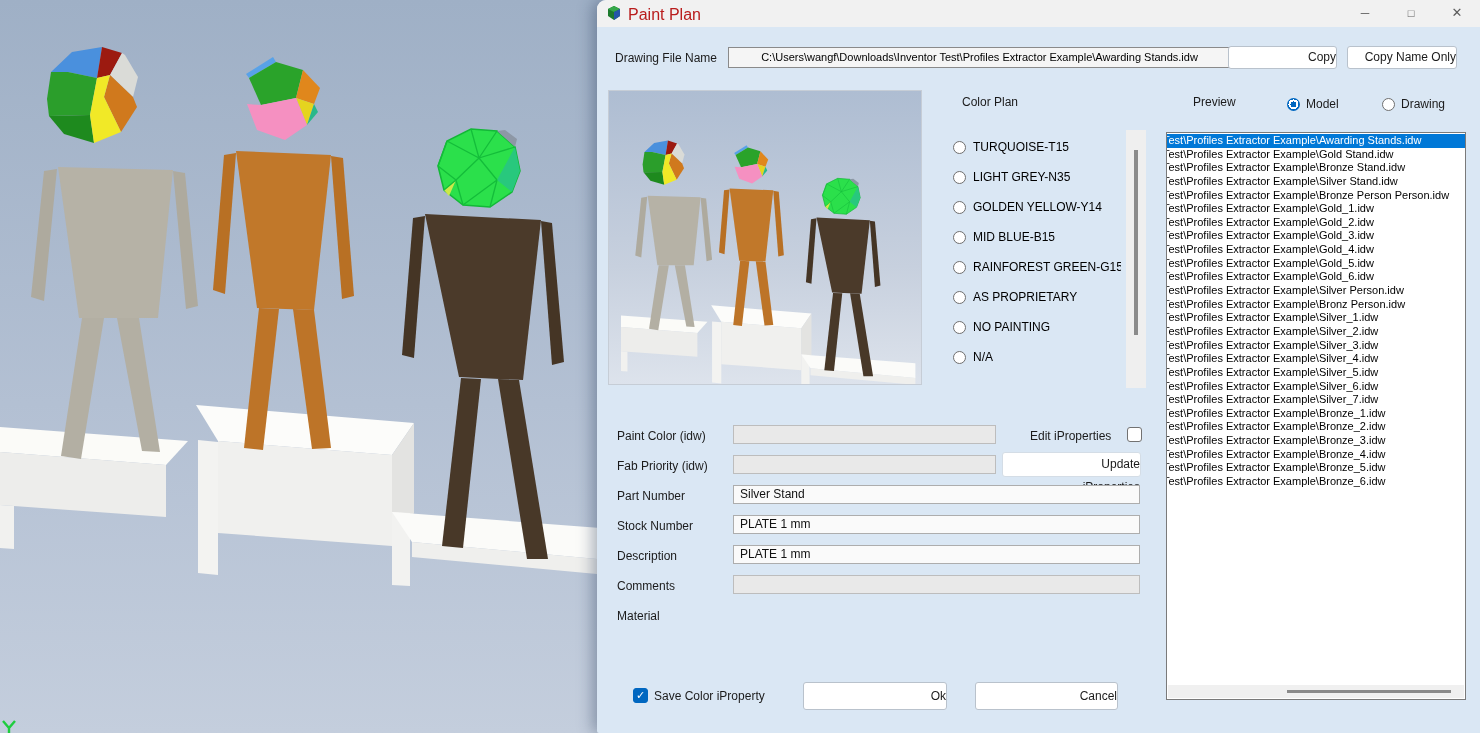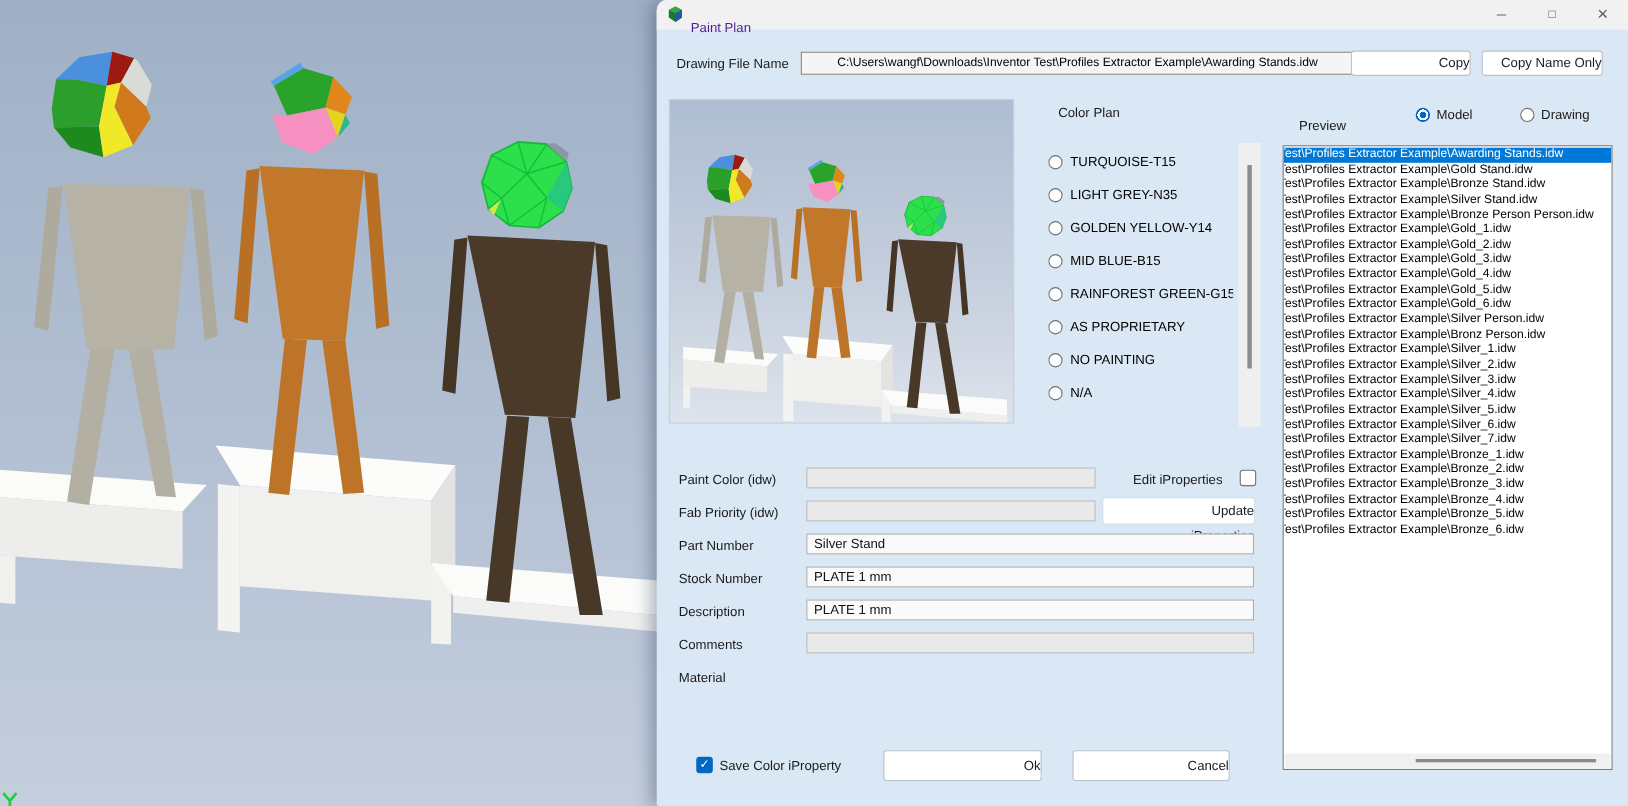--- a/index.html
+++ b/index.html
@@ -9,21 +9,21 @@
   .viewport{position:absolute;left:0;top:0;width:1480px;height:733px;
             background:linear-gradient(#9fb0c6,#b3c0d3 55%,#c4cedd);}
   .viewport svg{position:absolute;left:0;top:0;}
   
   .dialog{position:absolute;left:597px;top:0;width:883px;height:733px;
           background:#dae7f4;border-top-left-radius:9px;border-bottom-left-radius:2px;
           box-shadow:-4px 0 16px rgba(30,50,80,.40);}
   .titlebar{position:absolute;left:0;top:0;width:100%;height:27px;background:#f1f1f1;
             border-top-left-radius:9px;}
   .title-icon{position:absolute;left:9px;top:5px;width:16px;height:16px;}
-  .title-text{position:absolute;left:31px;top:18px;font-size:12px;color:#4c1d95;}
+  .title-text{position:absolute;left:31px;top:6px;font-size:16px;color:#b91c1c;}
   .winbtn{position:absolute;top:0;width:34px;height:26px;text-align:center;line-height:26px;
           color:#5c5c5c;font-size:12px;cursor:default;}
   .winbtn.min{left:751px;} .winbtn.max{left:797px;font-size:11px;} .winbtn.close{left:843px;font-size:13px;}
   .lbl{position:absolute;font-size:12px;color:#1b1b1b;white-space:nowrap;}
   
   .tfield{position:absolute;box-sizing:border-box;height:21px;background:#f5f5f5;
           border:1px solid #8a8a8a;font-size:11px;color:#000;text-align:center;
           line-height:19px;overflow:hidden;white-space:nowrap;}
   .ffield{position:absolute;box-sizing:border-box;height:19px;background:#fafafa;
           border:1px solid #adadad;font-size:12px;color:#111;line-height:17px;
@@ -196,21 +196,21 @@
         </div>
         <div class="cp-item">
           <span class="radio"></span>
           <span class="cp-text">N/A</span>
         </div>
       </div>
     <div class="vscroll">
       <div class="vthumb"></div>
     </div>
 
-    <span class="lbl" style="left:584px;top:95px;margin-top:12px;">Preview</span>
+    <span class="lbl" style="left:596px;top:95px;">Preview</span>
     <div class="pv-opt" style="left:690px;">
       <span class="radio on"></span>
       <span class="pv-text">Model</span>
     </div>
     <div class="pv-opt" style="left:785px;">
       <span class="radio"></span>
       <span class="pv-text">Drawing</span>
     </div>
 
     <div class="listbox">

